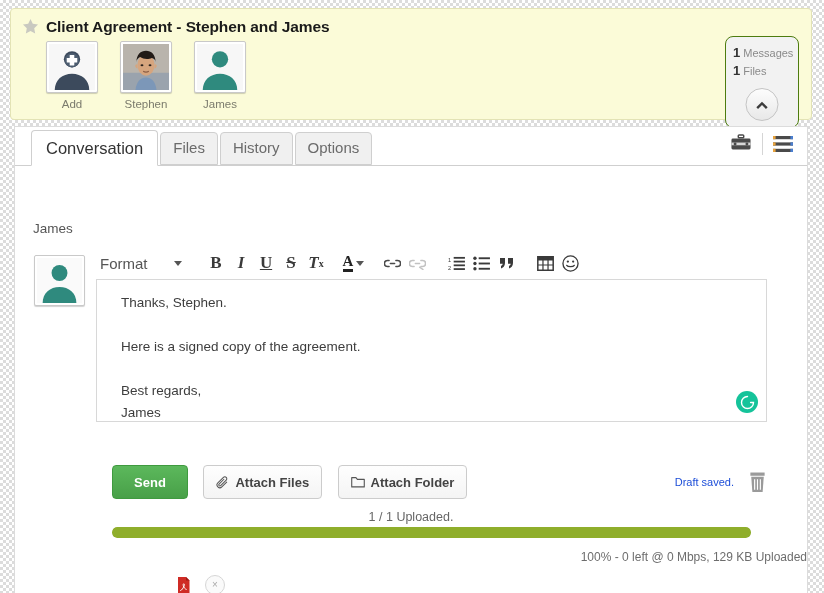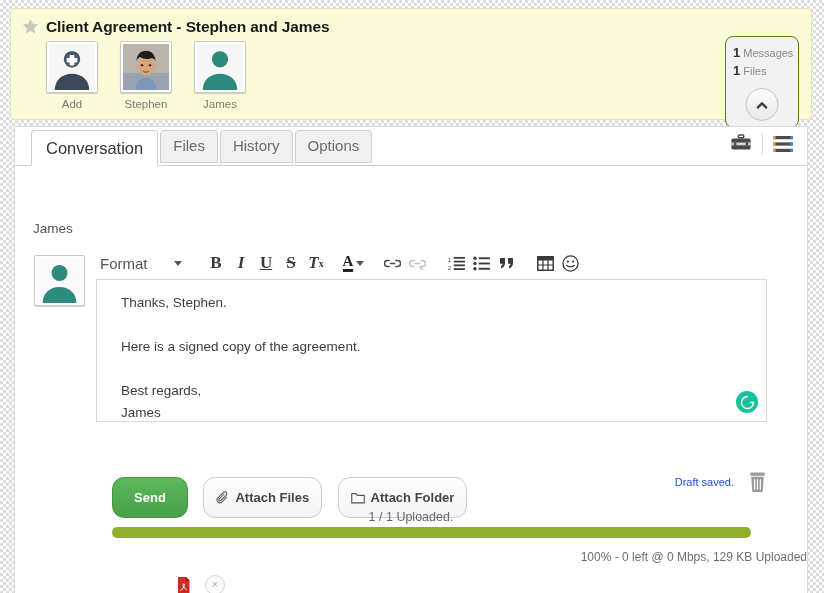--- a/index.html
+++ b/index.html
@@ -160,21 +160,21 @@
     right: 0;
     height: 38px;
     border-bottom: 1px solid #cfcfcf;
     background: #fff;
   }
   .tabs {
     position: absolute;
     left: 16px;
     bottom: -1px;
     display: flex;
-    align-items: flex-start;
+    align-items: center;
   }
   .tab {
     border: 1px solid #cfcfcf;
     background: #f0f0f0;
     color: #6b6b6b;
     font-size: 15px;
     padding: 5px 12px 6px;
     border-radius: 4px 4px 0 0;
     margin-right: 2px;
     cursor: pointer;
@@ -318,31 +318,30 @@
 
   
   .action-row {
     position: absolute;
     left: 97px;
     top: 300px;
     right: 40px;
     height: 34px;
   }
   .btn {
-    height: 41px;
-    box-sizing: border-box;
-    border-radius: 12px;
+    height: 34px;
+    box-sizing: border-box;
+    border-radius: 4px;
     font-size: 13px;
     display: inline-flex;
     align-items: center;
     justify-content: center;
     gap: 6px;
     cursor: pointer;
     vertical-align: top;
-    margin-top: 12px;
   }
   .btn-send {
     width: 76px;
     background: linear-gradient(#5cb85c, #48a048);
     border: 1px solid #3f9a3f;
     color: #fff;
     font-weight: bold;
     margin-right: 11px;
   }
   .btn-attach {

